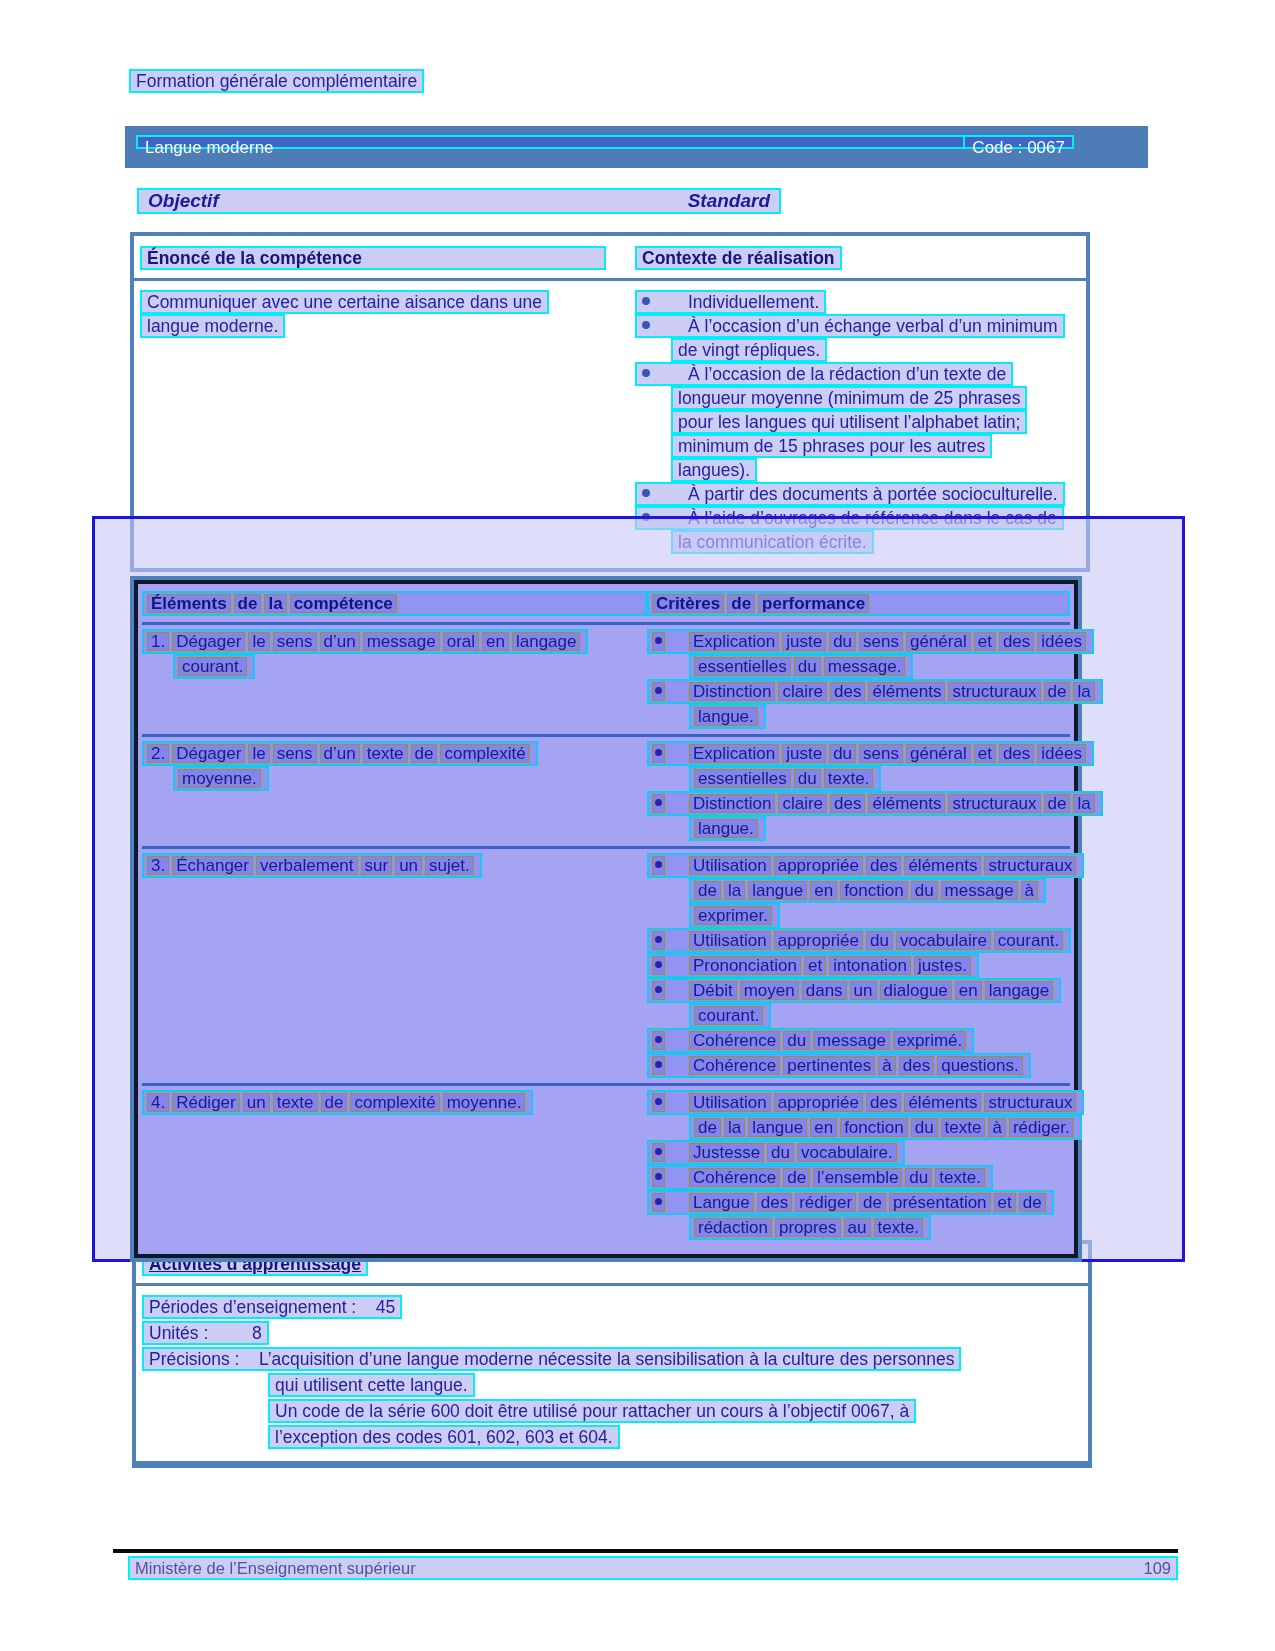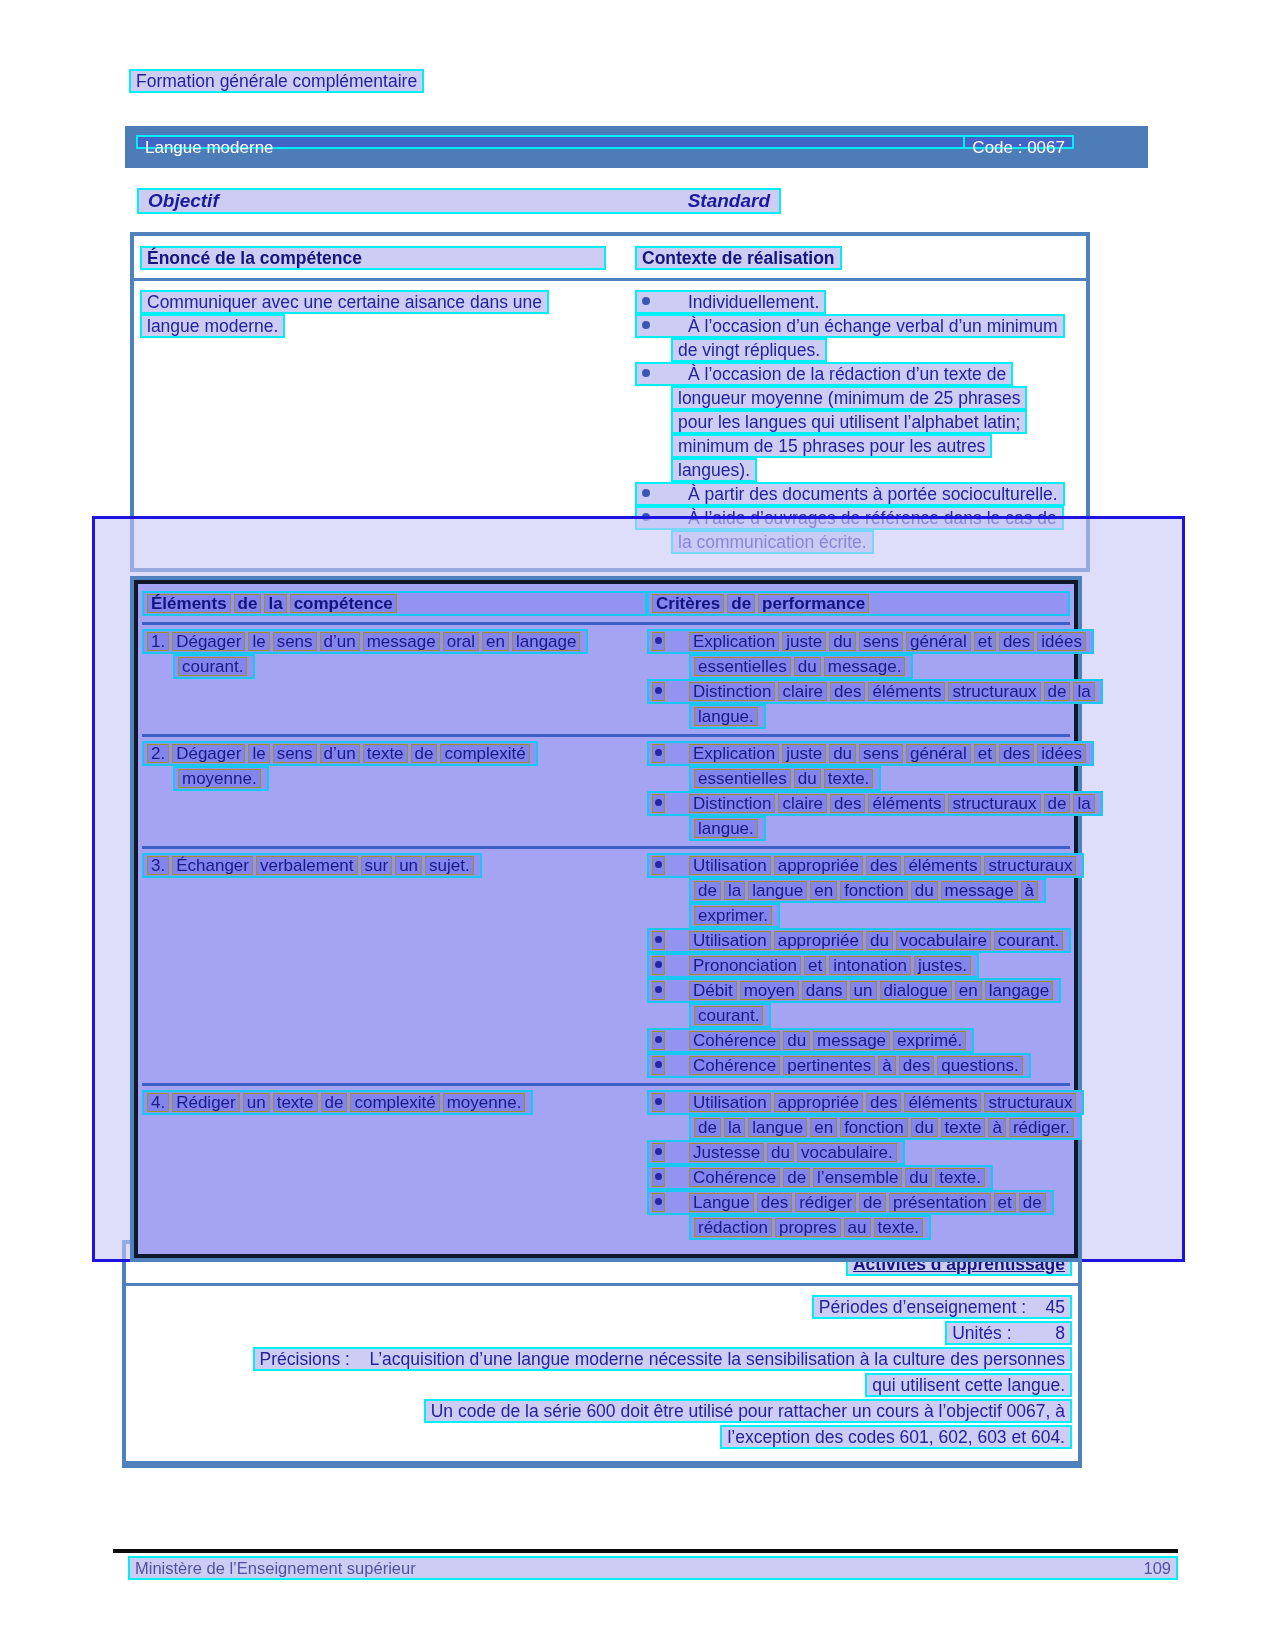--- a/index.html
+++ b/index.html
@@ -82,22 +82,22 @@
   }
   .wbox.wbold { font-weight:700; color:#14147e; }
   .wbox.bdot { margin-right:24px; padding:0 2px; }
   .mdot {
     display:inline-block; width:7px; height:7px; border-radius:50%;
     background:#2626a0; vertical-align:middle; position:relative; top:-2px;
   }
 
   
   .tbl3 {
-    left:122px; top:1240px; width:960px; border:4px solid #4f81bd;
-    border-bottom-width:7px; padding:7px 6px 10px;text-align:right;
+    left:132px; top:1240px; width:960px; border:4px solid #4f81bd;
+    border-bottom-width:7px; padding:7px 6px 10px;
   }
   .tbl3 .hdr3 { padding:1px 0 7px; }
   .tbl3 .act-body { padding-top:9px; }
   .act-line { height:26px; }
   .hl.ind { margin-left:126px; }
 
   
   .foot-rule { left:113px; top:1549px; width:1065px; height:4px; background:#0a0a0a; }
   .foot-band { left:128px; top:1556px; width:1050px; }
   .footer-hl { display:flex; justify-content:space-between; width:100%; color:#52529e; font-size:16.5px; }

